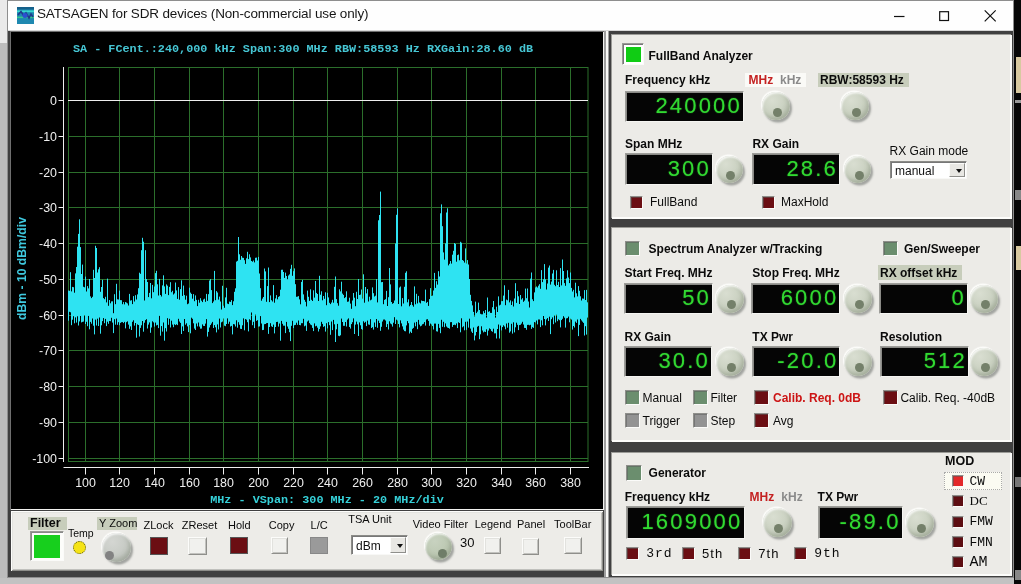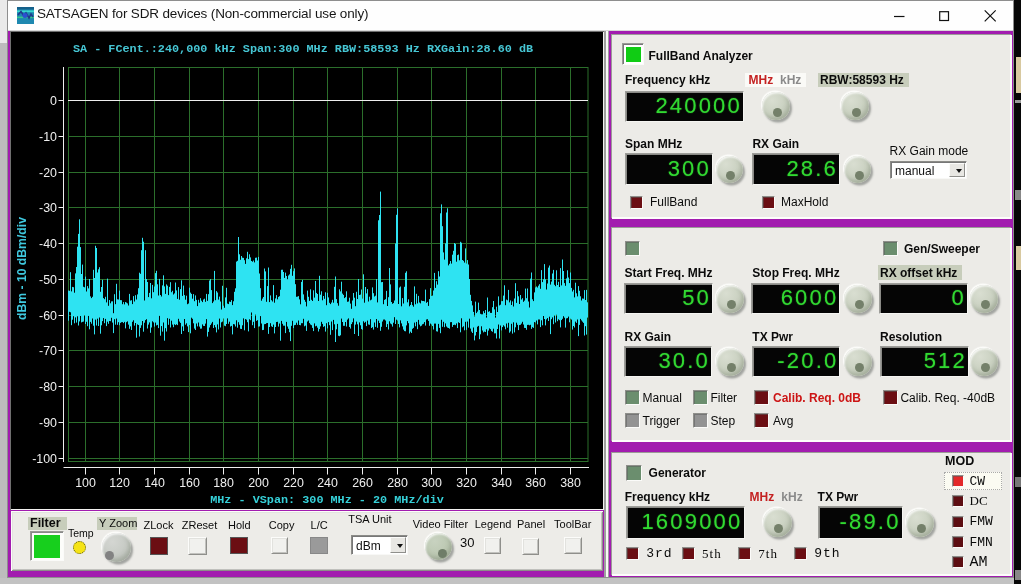--- a/index.html
+++ b/index.html
@@ -1,17 +1,17 @@
 <!DOCTYPE html>
 <html><head><meta charset="utf-8"><style>
 *{margin:0;padding:0;box-sizing:border-box}
 html,body{width:1021px;height:584px;overflow:hidden;background:#b9b9b9;font-family:"Liberation Sans",sans-serif}
 #scene{position:relative;width:1021px;height:584px}
 .abs{position:absolute}
-#win{position:absolute;left:7px;top:0;width:1007px;height:578px;background:#a21caf;box-shadow:inset 0 0 0 1px #8e8e8e}
+#win{position:absolute;left:7px;top:0;width:1007px;height:578px;background:#404040;box-shadow:inset 0 0 0 1px #8e8e8e}
 #titlebar{position:absolute;left:1px;top:1px;width:1005px;height:30px;background:#fefefe;border-bottom:1px solid #d8d8d8}
 .title-text{position:absolute;left:29px;top:5px;font-size:13.5px;letter-spacing:-0.15px;color:#161616;white-space:pre}
 .lcd{position:absolute;background:#050505;border:1px solid #9d9d99;border-right-color:#f5f5f2;border-bottom-color:#f5f5f2;box-shadow:1px 1px 0 #8a8a86 inset;color:#31da31;font-family:"Liberation Sans",sans-serif;font-size:22px;text-align:right;text-shadow:0 0 1.5px rgba(60,235,60,.5)}
 .lcd span{letter-spacing:2.2px}
 .knob{position:absolute;border-radius:50%;background:radial-gradient(circle at 36% 30%,#d9ded1 0%,#c9d0c0 55%,#b9c2ae 100%);box-shadow:2px 2.5px 2px rgba(158,160,156,.95), -1px -1.5px 1px rgba(253,253,251,.95), inset 1px 1.5px 2px rgba(255,255,255,.8), inset -2px -3px 4px rgba(122,132,112,.38)}
 .kdot{position:absolute;border-radius:50%;background:#74806a;width:9px;height:9px}
 .blab{position:absolute;font-weight:bold;font-size:12px;color:#0b0b0b;white-space:pre}
 .plab{position:absolute;font-size:12px;color:#0b0b0b;white-space:pre}
 .cbx{position:absolute;width:13px;height:13px;border:1px solid #8f8f8b;border-right-color:#fbfbf9;border-bottom-color:#fbfbf9;box-shadow:1px 1px 0 rgba(90,90,90,.5) inset}
 .raised{position:absolute;background:#f1f1ee;border:1px solid #fcfcfa;border-right-color:#8f8f8b;border-bottom-color:#8f8f8b;box-shadow:1px 1px 0 #e2e2de inset,-1px -1px 0 #c2c2be inset}
@@ -220,20 +220,21 @@
           <div class="arr"></div>
         </div>
         <div class="cbx" style="left:19.0px;top:162.0px;background:#6b0e13"></div>
         <div class="plab" style="left:39.0px;top:161.3px">FullBand</div>
         <div class="cbx" style="left:151.0px;top:162.0px;background:#6b0e13"></div>
         <div class="plab" style="left:170.0px;top:161.3px">MaxHold</div>
     </div>
 
     <div class="group" style="left:604px;top:227px;width:400px;height:214px">
       <div class="cbx" style="left:14.0px;top:14.0px;background:#6b8e6e;width:15px;height:15px"></div>
+        <div class="blab" style="left:37.6px;top:14.5px">Spectrum Analyzer w/Tracking</div>
         <div class="cbx" style="left:271.5px;top:14.0px;background:#6b8e6e;width:15px;height:15px"></div>
         <div class="blab" style="left:293.0px;top:14.5px">Gen/Sweeper</div>
         <div class="blab" style="left:13.5px;top:38.5px">Start Freq. MHz</div>
         <div class="blab" style="left:141.3px;top:38.5px">Stop Freq. MHz</div>
         <div class="abs" style="left:267.0px;top:38.0px;width:84px;height:14.5px;background:#c7cdbb"></div>
         <div class="blab" style="left:269.0px;top:38.5px">RX offset kHz</div>
         <div class="lcd" style="left:13.0px;top:56.0px;width:89px;height:31px;line-height:28px;font-size:22px;padding-right:1px"><span style="letter-spacing:2.2px">50</span></div>
         <div class="lcd" style="left:140.4px;top:56.0px;width:89px;height:31px;line-height:28px;font-size:22px;padding-right:1px"><span style="letter-spacing:2.2px">6000</span></div>
         <div class="lcd" style="left:268.0px;top:56.0px;width:89px;height:31px;line-height:28px;font-size:22px;padding-right:1px"><span style="letter-spacing:2.2px">0</span></div>
         <div class="knob" style="left:105.3px;top:57.5px;width:28.0px;height:28.0px"></div>
@@ -279,23 +280,23 @@
         <div class="blab" style="left:206.6px;top:38.0px">TX Pwr</div>
         <div class="lcd" style="left:14.5px;top:54.0px;width:119px;height:33px;line-height:30px;font-size:22px;padding-right:1px"><span style="letter-spacing:2.2px">1609000</span></div>
         <div class="knob" style="left:151.5px;top:56.0px;width:29.0px;height:29.0px"></div>
         <div class="kdot" style="left:163.0px;top:72.3px;width:9.0px;height:9.0px;background:#74806a"></div>
         <div class="lcd" style="left:206.6px;top:54.0px;width:85px;height:33px;line-height:30px;font-size:22px;padding-right:1px"><span style="letter-spacing:2.2px">-89.0</span></div>
         <div class="knob" style="left:295.0px;top:56.5px;width:28.0px;height:28.0px"></div>
         <div class="kdot" style="left:306.0px;top:72.3px;width:9.0px;height:9.0px;background:#74806a"></div>
         <div class="cbx" style="left:14.8px;top:94.5px;background:#6b0e13"></div>
         <div class="plab" style="left:35.2px;top:93.5px;font-size:13px;font-family:'Liberation Mono',monospace;letter-spacing:1px">3rd</div>
         <div class="cbx" style="left:70.7px;top:94.5px;background:#6b0e13"></div>
-        <div class="plab" style="left:91.1px;top:93.5px;font-size:13px;font-family:Liberation Serif, serif;letter-spacing:1px">5th</div>
+        <div class="plab" style="left:91.1px;top:93.5px;font-size:13px;font-family:Liberation Sans, sans-serif;letter-spacing:1px">5th</div>
         <div class="cbx" style="left:126.9px;top:94.5px;background:#6b0e13"></div>
-        <div class="plab" style="left:147.3px;top:93.5px;font-size:13px;font-family:Liberation Serif, serif;letter-spacing:1px">7th</div>
+        <div class="plab" style="left:147.3px;top:93.5px;font-size:13px;font-family:Liberation Sans, sans-serif;letter-spacing:1px">7th</div>
         <div class="cbx" style="left:182.8px;top:94.5px;background:#6b0e13"></div>
         <div class="plab" style="left:203.2px;top:93.5px;font-size:13px;font-family:'Liberation Mono',monospace;letter-spacing:1px">9th</div>
         <div class="blab" style="left:334.0px;top:2.2px;font-size:12.5px">MOD</div>
         <div class="abs" style="left:333px;top:19.5px;width:58px;height:18px;background:#fbfbf2;border:1px dotted #aaa"></div>
         <div class="cbx" style="left:340.8px;top:23.3px;background:#e32929;width:12px;height:12px"></div>
         <div class="plab" style="left:358.5px;top:21.5px;font-size:13px;font-family:'Liberation Mono',monospace">CW</div>
         <div class="cbx" style="left:340.8px;top:42.8px;background:#5e0e12;width:12px;height:12px"></div>
         <div class="plab" style="left:358.5px;top:41.3px;font-size:13px;font-family:Liberation Serif, serif">DC</div>
         <div class="cbx" style="left:340.8px;top:63.5px;background:#5e0e12;width:12px;height:12px"></div>
         <div class="plab" style="left:358.5px;top:62.0px;font-size:13px;font-family:'Liberation Mono',monospace">FMW</div>

